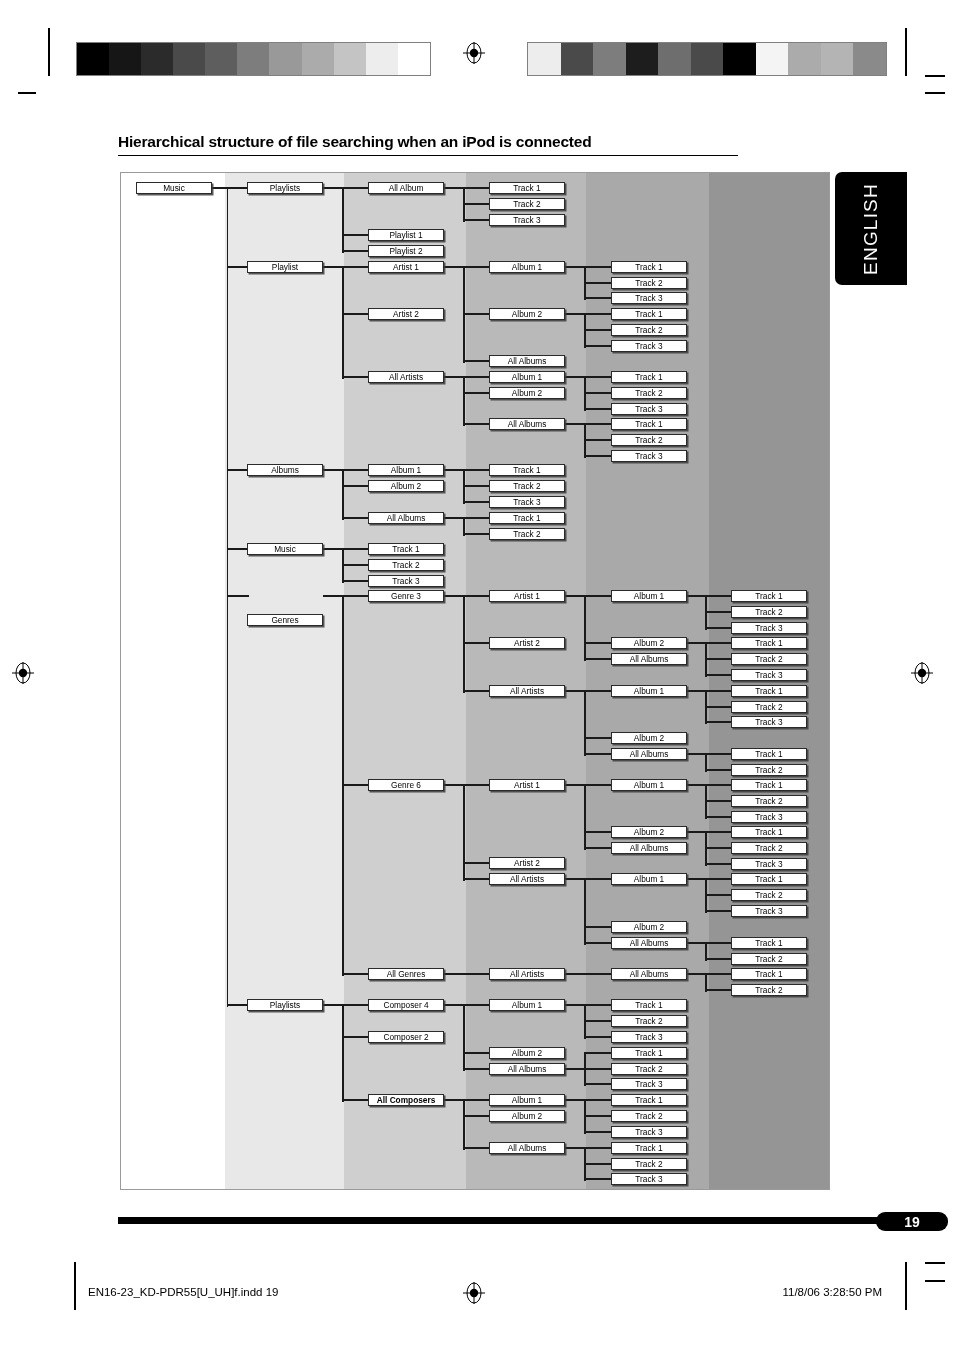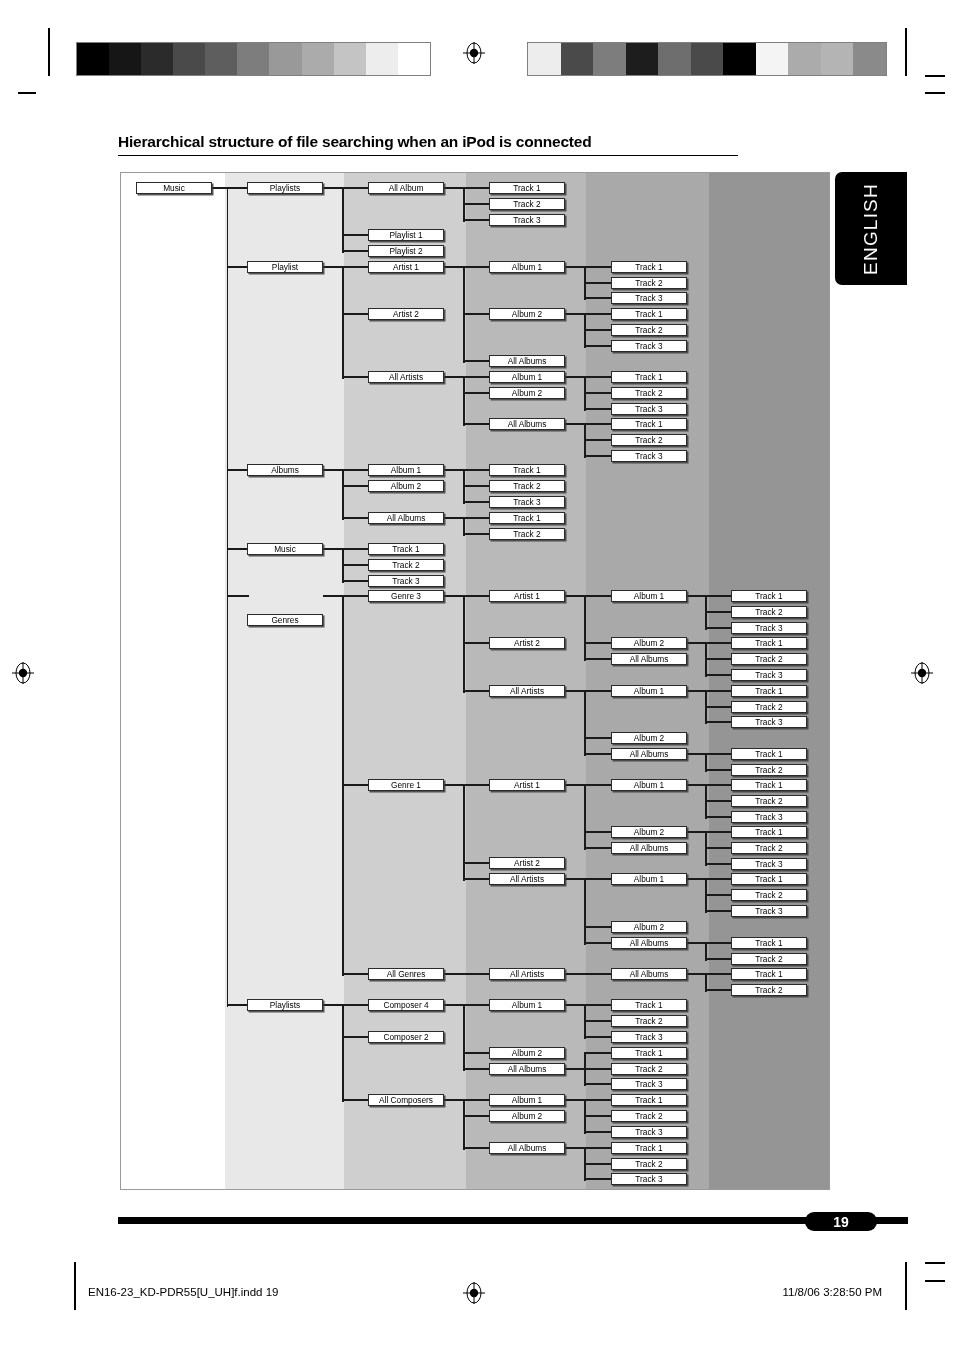--- a/index.html
+++ b/index.html
@@ -18,21 +18,21 @@
       font-size:15.5px;font-weight:bold;color:#000;letter-spacing:-0.2px;
       padding-bottom:4px;border-bottom:1.6px solid #000;white-space:nowrap;}
 
   #lang-tab{position:absolute;left:835px;top:172px;width:72px;height:113px;
       background:#000;border-radius:7px 0 0 7px;}
   #lang-tab span{position:absolute;left:50%;top:50%;
       transform:translate(-50%,-50%) rotate(-90deg);
       color:#fff;font-size:19px;letter-spacing:1.2px;white-space:nowrap;}
 
   #footer-rule{position:absolute;left:118px;top:1217px;width:790px;height:7px;background:#000;}
-  #page-num{position:absolute;left:805px;top:1212px;width:72px;height:19px;
+  #page-num{position:absolute;left:876px;top:1212px;width:72px;height:19px;
       background:#000;border-radius:9px;color:#fff;font-size:14px;font-weight:bold;
       display:flex;align-items:center;justify-content:center;}
   .footline{position:absolute;top:1286px;font-size:11.5px;color:#000;white-space:nowrap;}
   #foot-left{left:88px;}
   #foot-right{right:72px;}
 
   
   #diagram{position:absolute;left:120px;top:172px;width:710px;height:1018px;
       border:1px solid #9a9a9a;box-sizing:border-box;background:#fff;}
   .band{position:absolute;top:0;bottom:0;}
@@ -334,25 +334,25 @@
       <div class="node" style="left: 247px; top: 88px; width: 76px;">Artist 1</div>
       <div class="node" style="left: 247px; top: 135px; width: 76px;">Artist 2</div>
       <div class="node" style="left: 247px; top: 198px; width: 76px;">All Artists</div>
       <div class="node" style="left: 247px; top: 291px; width: 76px;">Album 1</div>
       <div class="node" style="left: 247px; top: 307px; width: 76px;">Album 2</div>
       <div class="node" style="left: 247px; top: 339px; width: 76px;">All Albums</div>
       <div class="node" style="left: 247px; top: 370px; width: 76px;">Track 1</div>
       <div class="node" style="left: 247px; top: 386px; width: 76px;">Track 2</div>
       <div class="node" style="left: 247px; top: 402px; width: 76px;">Track 3</div>
       <div class="node" style="left: 247px; top: 417px; width: 76px;">Genre 3</div>
-      <div class="node" style="left: 247px; top: 606px; width: 76px;">Genre 1</div>
+      <div class="node" style="left: 247px; top: 606px; width: 76px;">Genre 6</div>
       <div class="node" style="left: 247px; top: 795px; width: 76px;">All Genres</div>
       <div class="node" style="left: 247px; top: 826px; width: 76px;">Composer 4</div>
       <div class="node" style="left: 247px; top: 858px; width: 76px;">Composer 2</div>
-      <div class="node" style="left: 247px; top: 921px; width: 76px;">All Composers</div>
+      <div class="node" style="left: 247px; top: 921px; width: 76px; font-weight: bold;">All Composers</div>
       <div class="node" style="left: 368px; top: 9px; width: 76px;">Track 1</div>
       <div class="node" style="left: 368px; top: 25px; width: 76px;">Track 2</div>
       <div class="node" style="left: 368px; top: 41px; width: 76px;">Track 3</div>
       <div class="node" style="left: 368px; top: 88px; width: 76px;">Album 1</div>
       <div class="node" style="left: 368px; top: 135px; width: 76px;">Album 2</div>
       <div class="node" style="left: 368px; top: 182px; width: 76px;">All Albums</div>
       <div class="node" style="left: 368px; top: 198px; width: 76px;">Album 1</div>
       <div class="node" style="left: 368px; top: 214px; width: 76px;">Album 2</div>
       <div class="node" style="left: 368px; top: 245px; width: 76px;">All Albums</div>
       <div class="node" style="left: 368px; top: 291px; width: 76px;">Track 1</div>

